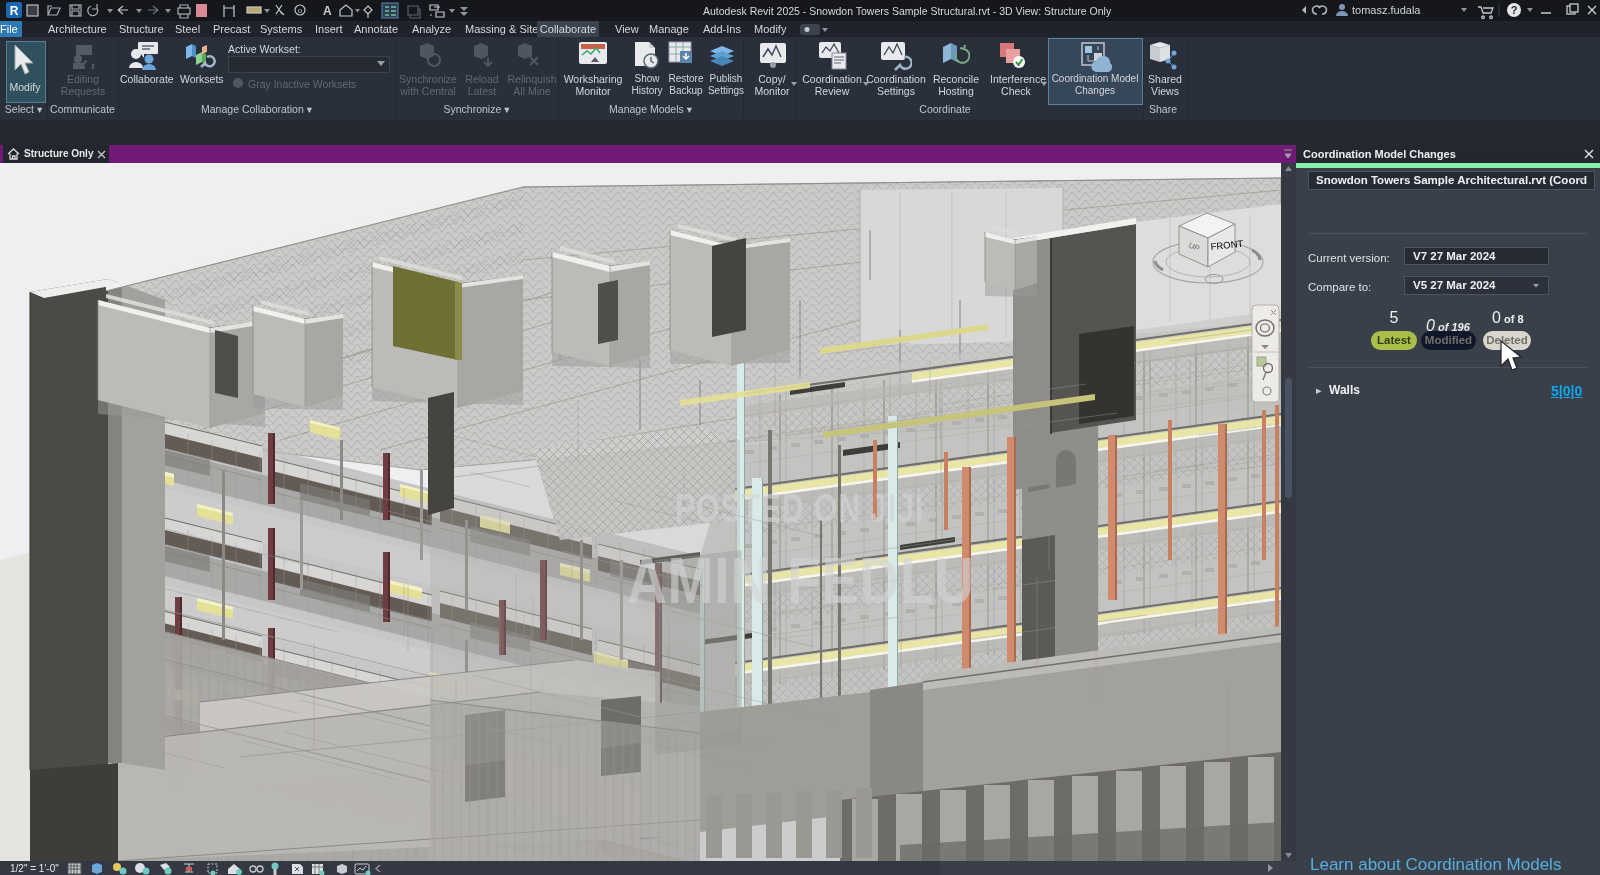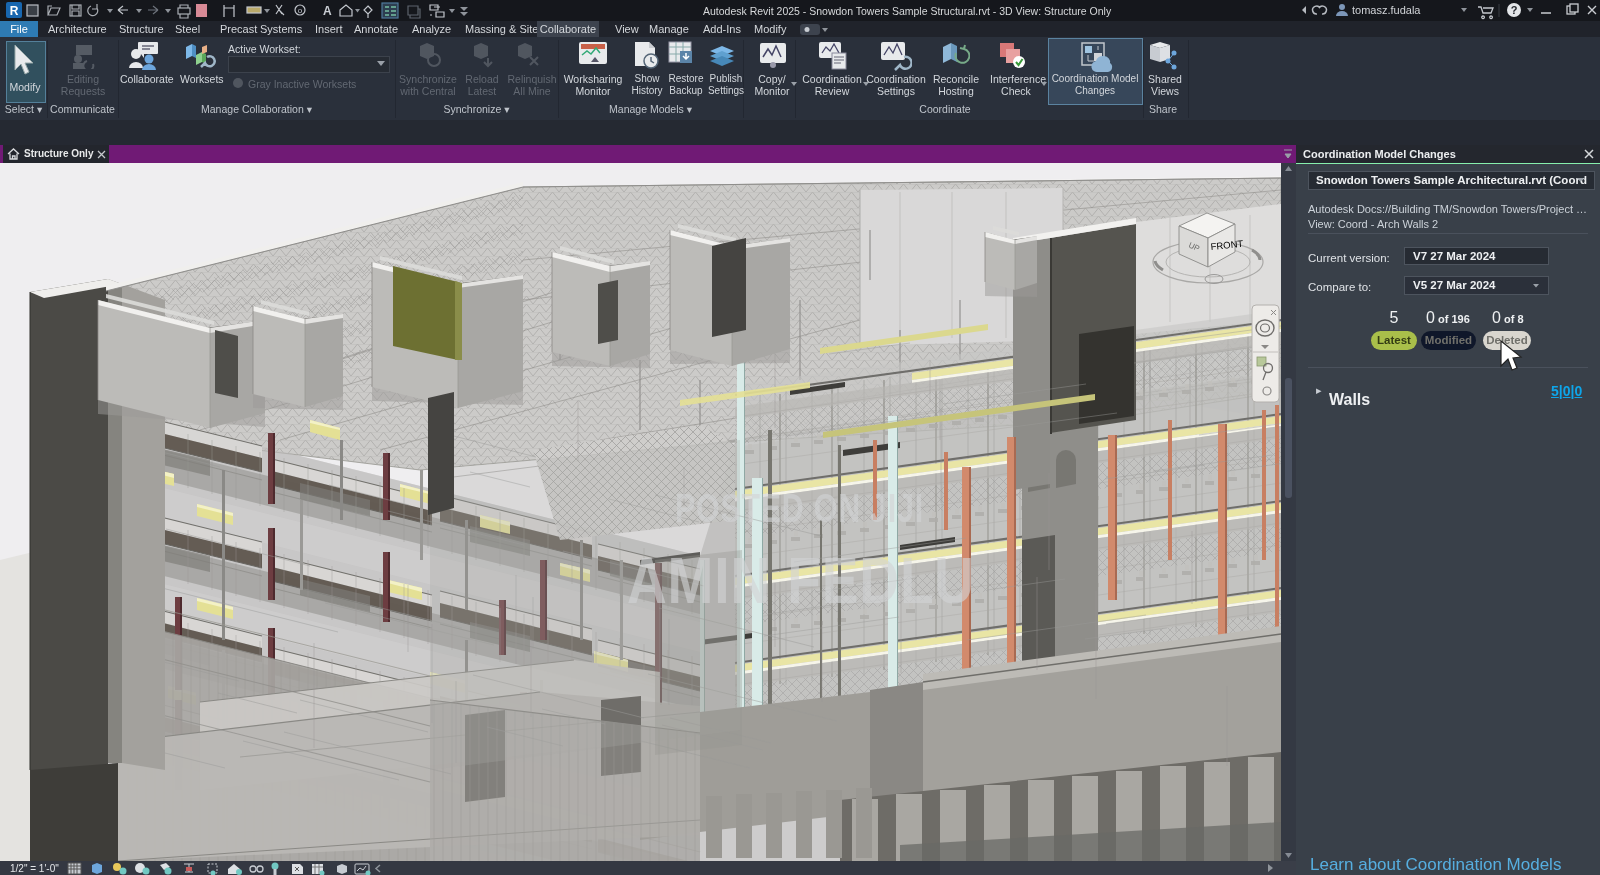--- a/index.html
+++ b/index.html
@@ -21,21 +21,21 @@
   #darkstrip{left:0;top:120px;width:1600px;height:25px;background:#252932;}
   
   #tabbar{left:0;top:145px;width:1296px;height:18px;background:#701a75;}
   #vtab{left:3px;top:0px;width:106px;height:18px;background:#23262d;color:#e8e9ea;font-size:11px;font-weight:bold;}
   
   #canvas{left:0;top:163px;width:1281px;height:698px;background:#efeef0;overflow:hidden;}
   #vscroll{left:1281px;top:163px;width:15px;height:698px;background:#343943;}
   #hbar{left:0;top:861px;width:1296px;height:14px;background:#3a3e48;}
   
   #panel{left:1296px;top:145px;width:304px;height:730px;background:#394049;color:#e8eaed;}
-  #phead{left:0;top:0;width:304px;height:18px;background:#24272e;border-bottom:1px solid #86efac;
+  #phead{left:0;top:0;width:304px;height:18px;background:#24272e;border-bottom:5px solid #86efac;
      font-size:11px;font-weight:bold;color:#eceef0;}
   .pinput{position:absolute;background:#262b33;border:1px solid #4d545e;color:#eef0f2;
      font-size:11.5px;font-weight:bold;}
   .plab{position:absolute;font-size:11.5px;color:#dfe2e6;}
   .pill{position:absolute;height:19px;border-radius:10px;font-size:11.5px;font-weight:bold;
      text-align:center;}
   .phr{position:absolute;height:1px;background:#4a515c;left:12px;width:280px;}
   .wm{position:absolute;color:rgba(210,211,213,0.62);font-weight:bold;letter-spacing:3px;white-space:nowrap;}
 </style>
 </head>
@@ -91,25 +91,25 @@
         <path d="M1541 13 h10" stroke="#c9ccd1" stroke-width="1.5"></path>
         <rect x="1567" y="6" width="8" height="8" fill="none" stroke="#c9ccd1" stroke-width="1.3"></rect>
         <rect x="1570" y="4" width="8" height="8" fill="#15171c" stroke="#c9ccd1" stroke-width="1.3"></rect>
         <path d="M1588 6 l8 8 m0 -8 l-8 8" stroke="#c9ccd1" stroke-width="1.4"></path>
       </g>
     </svg>
     <div id="title-text" class="abs">Autodesk Revit 2025 - Snowdon Towers Sample Structural.rvt - 3D View: Structure Only</div>
   </div>
 
   <div id="menubar" class="abs">
-    <div class="mtab" style="left:0;width:38px;background:#2e7bb4;color:#fff;text-align:center;">File</div>
+    <div class="mtab" style="left:0;width:22px;background:#2e7bb4;color:#fff;text-align:left;">File</div>
     <div class="mtab" style="left:48px;">Architecture</div>
     <div class="mtab" style="left:119px;">Structure</div>
     <div class="mtab" style="left:175px;">Steel</div>
-    <div class="mtab" style="left:220px;border-radius:7px;">Precast</div>
+    <div class="mtab" style="left:213px;border-radius:7px;">Precast</div>
     <div class="mtab" style="left:260px;">Systems</div>
     <div class="mtab" style="left:315px;">Insert</div>
     <div class="mtab" style="left:354px;">Annotate</div>
     <div class="mtab" style="left:412px;">Analyze</div>
     <div class="mtab" style="left:465px;">Massing &amp; Site</div>
     <div class="mtab" style="left:537px;width:62px;background:#3d434e;text-align:center;">Collaborate</div>
     <div class="mtab" style="left:615px;">View</div>
     <div class="mtab" style="left:649px;">Manage</div>
     <div class="mtab" style="left:703px;">Add-Ins</div>
     <div class="mtab" style="left:754px;">Modify</div>
@@ -1169,39 +1169,38 @@
     <div id="phead" class="abs">
         <span style="position:absolute;left:7px;top:3px;">Coordination Model Changes</span>
       <svg class="abs" style="left:288px;top:4px" width="10" height="10">
           <path d="M1 1 L9 9 M9 1 L1 9" stroke="#d6d9dc" stroke-width="1.5"></path>
         </svg>
     </div>
     <div class="pinput" style="left:12px;top:26px;width:278px;height:17px;line-height:17px;padding-left:7px;overflow:hidden;">Snowdon Towers Sample Architectural.rvt (Coord -…</div>
     <svg class="abs" style="left:280px;top:32px" width="9" height="7">
         <path d="M1 1 l3.5 4 l3.5 -4 z" fill="#9aa0a8"></path>
       </svg>
-    <div class="plab" style="left:12px;top:57px;line-height:14.5px;color:#ccd2d9;white-space:nowrap;overflow:hidden;width:288px;font-size:11px;">Autodesk Docs://Building TM/Snowdon Towers/Project …<br>View: Coord - Arch Walls 2</div>
     <div class="phr" style="top:88px;"></div>
     <div class="plab" style="left:12px;top:107px;">Current version:</div>
     <div class="pinput" style="left:108px;top:102px;width:135px;height:16px;line-height:16px;padding-left:8px;">V7 27 Mar 2024</div>
     <div class="plab" style="left:12px;top:136px;">Compare to:</div>
     <div class="pinput" style="left:108px;top:131px;width:135px;height:17px;line-height:17px;padding-left:8px;background:#2b303a;">V5 27 Mar 2024</div>
     <svg class="abs" style="left:236px;top:138px" width="8" height="6">
         <path d="M1 1 l3 3.5 l3 -3.5 z" fill="#9aa0a8"></path>
       </svg>
 
     <div class="abs" style="left:88px;top:164px;width:20px;font-size:16px;color:#eef0f2;text-align:center;">5</div>
-    <div class="abs" style="left:130px;top:164px;width:60px;font-size:16px;color:#eef0f2;"><span>0</span><span style="font-size:11px;font-weight:bold;"> of 196</span></div>
+    <div class="abs" style="left:130px;top:172px;width:60px;font-size:16px;color:#eef0f2;font-style:italic;"><span>0</span><span style="font-size:11px;font-weight:bold;"> of 196</span></div>
     <div class="abs" style="left:196px;top:164px;width:50px;font-size:16px;color:#eef0f2;"><span>0</span><span style="font-size:11px;font-weight:bold;"> of 8</span></div>
     <div class="pill" style="left:75px;top:186px;width:46px;line-height:19px;background:#a9bf4a;color:#333c14;">Latest</div>
     <div class="pill" style="left:125px;top:186px;width:55px;line-height:19px;background:#0f172a;color:#70706b;">Modified</div>
     <div class="pill" style="left:187px;top:186px;width:48px;line-height:19px;background:#d9d6cf;color:#70706b;">Deleted</div>
     <div class="phr" style="top:222px;"></div>
     <div class="abs" style="left:20px;top:239px;font-size:11px;color:#c8cdd3;">▸</div>
-    <div class="abs" style="left:33px;top:246px;font-size:16px;font-weight:bold;color:#eef0f2;">Walls</div>
+    <div class="abs" style="left:33px;top:238px;font-size:12px;font-weight:bold;color:#eef0f2;">Walls</div>
     <div class="abs" style="left:255px;top:238px;font-size:14px;font-weight:bold;color:#0ea5e9;"><u>5</u>|<u>0</u>|<u>0</u></div>
     <div class="abs" style="left:14px;top:710px;font-size:17px;color:#56aee0;">Learn about Coordination Models</div>
 
     <svg class="abs" style="left:203px;top:195px" width="26" height="34">
       <path d="M2 1 L2 26 L9 19 L13 30 L18 28 L14 18 L22 17 Z" fill="#fff" stroke="#222" stroke-width="1.2"></path>
     </svg>
   </div>
 </div>
 
 </body></html>

